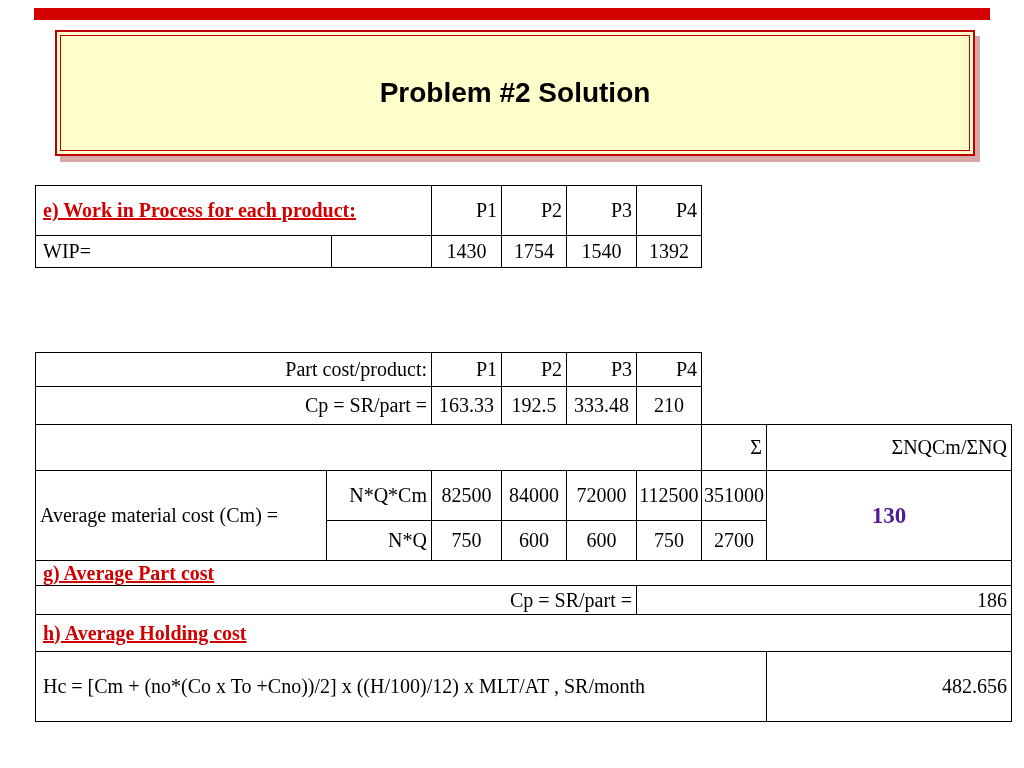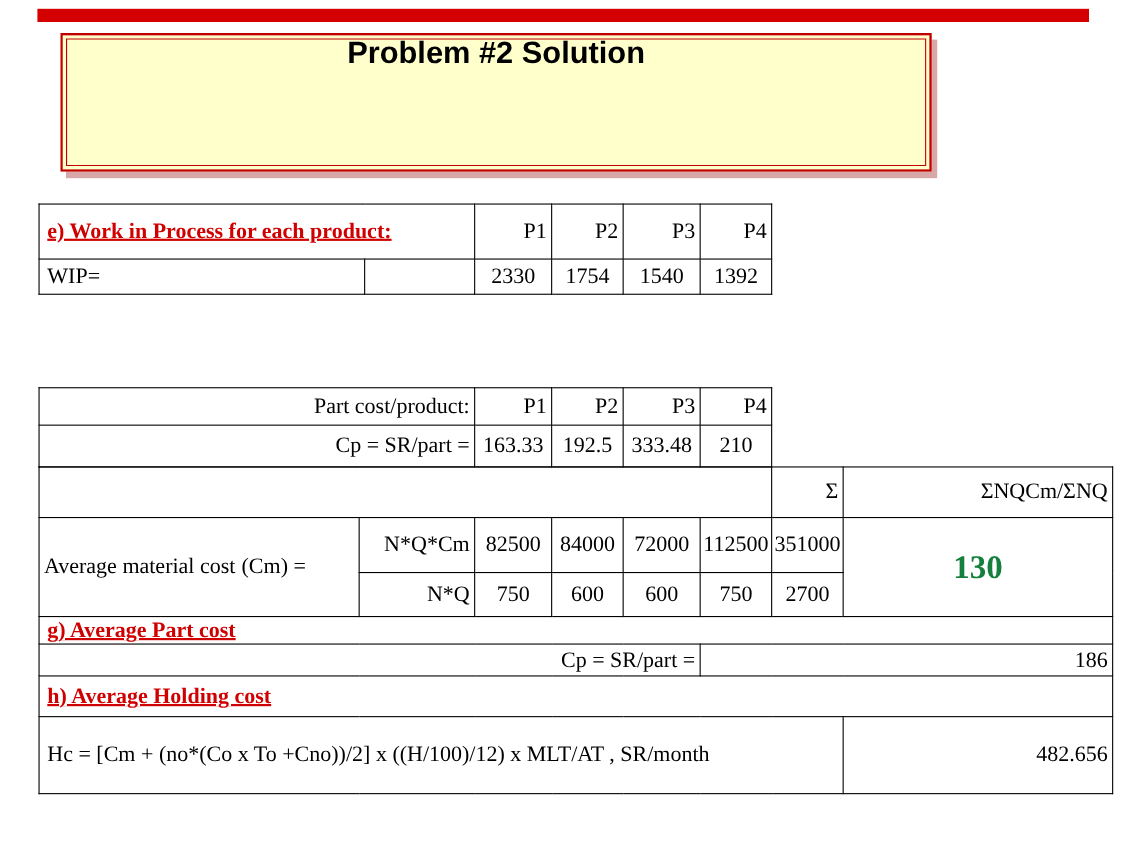--- a/index.html
+++ b/index.html
@@ -6,24 +6,24 @@
   html,body { background:#ffffff; }
   .slide {
     position:relative; width:1024px; height:768px; background:#ffffff;
     font-family:"Liberation Serif","DejaVu Serif",serif; color:#000; overflow:hidden;
   }
   .topbar {
     position:absolute; left:34px; top:8px; width:956px; height:12px;
     background:#d40000;
   }
   .banner {
-    position:absolute; left:55px; top:30px; width:792px; height:126px;
+    position:absolute; left:55px; top:30px; width:920px; height:126px;
     background:#ffffcc; border:2px solid #c00000;
     box-shadow: inset 0 0 0 3px #ffffcc, inset 0 0 0 4px #c00000, 5px 6px 0 0 #d8a8a8;
-    display:flex; justify-content:center;
+    display:flex; align-items:center; justify-content:center;
   }
   .banner h1 {
     font-family:"Liberation Sans","DejaVu Sans",sans-serif;
     font-size:28px; font-weight:700; color:#000;
   }
   table.t {
     position:absolute; border-collapse:collapse; table-layout:fixed;
     font-size:20px; color:#000;
   }
   table.t td {
@@ -32,21 +32,21 @@
   }
   #t1 { left:35px; top:185px; width:666px; }
   #t2 { left:35px; top:352px; width:666px; }
   #t3 { left:35px; top:424px; width:976px; }
   .c   { text-align:right; }
   .left{ text-align:left; }
   .num { padding:0 1px !important; text-align:center; }
   .red-u { color:#d10000; font-weight:700; text-decoration:underline; }
   .bold  { font-weight:400; }
   .result-cell {
-    color:#15803d; font-weight:700; font-size:30px; text-align:center;
+    color:#4c1d95; font-weight:700; font-size:23px; text-align:center;
     font-family:"Liberation Serif","DejaVu Serif",serif;
   }
   .label-indent { padding-left:7px !important; }
   .cm-rest { margin-left:0.28em; font-weight:400; }
   .two-line div { line-height:1.3; }
 </style>
 </head>
 <body>
 
 <div class="slide">
@@ -72,21 +72,21 @@
         <span class="red-u">e) Work in Process for each product:</span>
       </td>
       <td class="c">P1</td>
       <td class="c">P2</td>
       <td class="c">P3</td>
       <td class="c">P4</td>
     </tr>
     <tr style="height:32px">
       <td class="left label-indent">WIP=</td>
       <td></td>
-      <td class="num">2330</td>
+      <td class="num">1430</td>
       <td class="num">1754</td>
       <td class="num">1540</td>
       <td class="num">1392</td>
     </tr>
   </tbody>
     </table>
 
   <table class="t" id="t2">
     <colgroup>
       <col style="width:396px">

